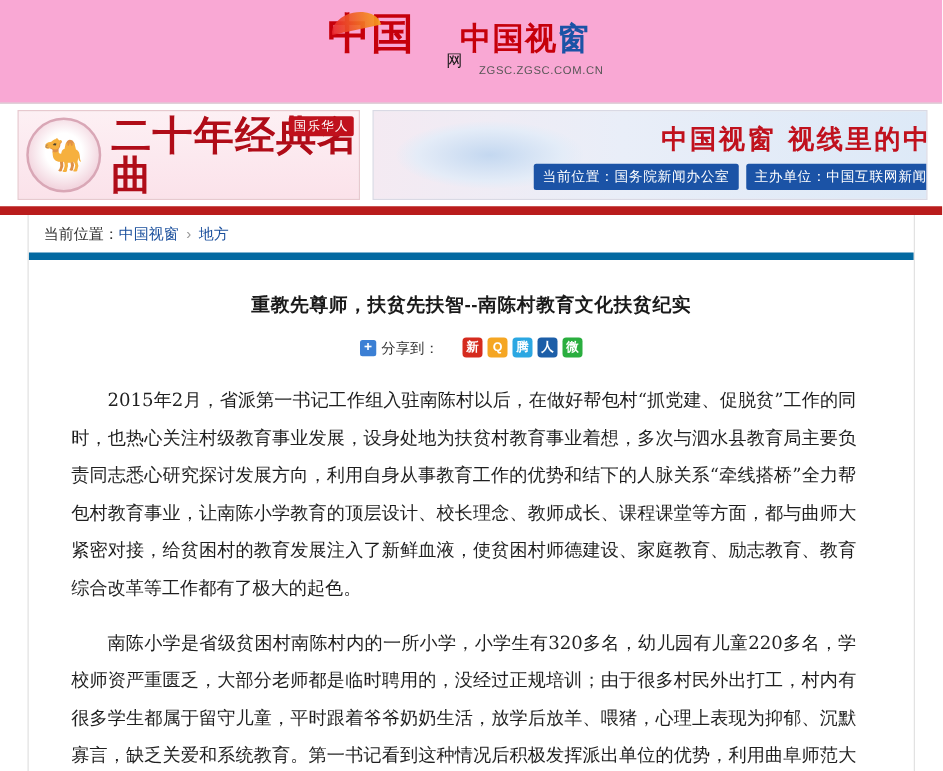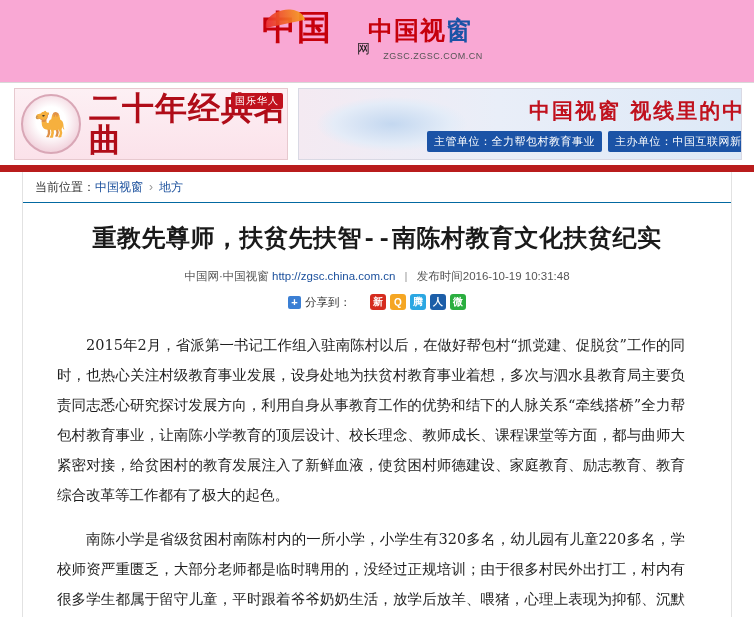--- a/index.html
+++ b/index.html
@@ -264,43 +264,43 @@
     position: absolute;
     right: 22px;
     top: 0;
     bottom: 0;
     width: 1px;
     background: #e2e2e2;
   }
   .breadcrumb {
     height: 30px;
     margin: 0 23px;
-    border-bottom: 1px solid #0369a1;
+    border-bottom: 6px solid #0369a1;
     display: flex;
     align-items: center;
     padding-left: 12px;
     font-size: 12px;
     color: #333;
     background: #fff;
   }
   .breadcrumb .bc-label { color: #333; }
   .breadcrumb .bc-sep { margin: 0 6px; color: #999; }
   .breadcrumb a {
     color: #1a4f9c;
     text-decoration: none;
   }
 
   .article {
     margin: 0 23px;
     padding: 22px 34px 0 34px;
   }
   .article h1 {
     margin: 0;
-    font-family: Liberation Mono, monospace;
-    font-size: 24px;
+    font-family: Liberation Sans, sans-serif;
+    font-size: 15px;
     font-weight: bold;
     color: #1a1a1a;
     text-align: center;
     letter-spacing: .5px;
     line-height: 30px;
   }
   .meta {
     margin-top: 14px;
     text-align: center;
     font-size: 11.5px;
@@ -399,46 +399,40 @@
       <div class="ad-badge">国乐华人</div>
       <div class="camel">🐪</div>
       <div class="ad-txt">
         <span class="ad-big">二十年经典名曲</span>
       </div>
     </div>
     <div class="ad-right">
       <div class="eye"></div>
       <div class="ad-title">中国视窗  视线里的中国</div>
       <div class="ad-sub">
-        <span>主管单位：全力帮包村教育事业</span>
+        <span>当前位置：国务院新闻办公室</span>
         <span>主办单位：中国互联网新闻中心</span>
       </div>
     </div>
   </div>
 
   <div class="content-frame">
     <div class="side-rule-left"></div>
     <div class="side-rule-right"></div>
 
     <div class="breadcrumb">
       <span class="bc-label">当前位置：</span>
       <a href="#">中国视窗</a>
       <span class="bc-sep">›</span>
       <a href="#">地方</a>
     </div>
 
     <div class="article">
       <h1>重教先尊师，扶贫先扶智--南陈村教育文化扶贫纪实</h1>
 
-      <div class="meta">
-        <span>中国网·中国视窗</span>
-        <span style="color:#1a4f9c">http://zgsc.china.com.cn</span>
-        <span class="sep">|</span>
-        <span>发布时间2016-10-19 10:31:48</span>
-      </div>
 
       <div class="share">
         <span class="plus">+</span>
         <span class="share-label">分享到：</span>
         <span class="sicon s-sina">新</span>
         <span class="sicon s-qzone">Q</span>
         <span class="sicon s-tx">腾</span>
         <span class="sicon s-renren">人</span>
         <span class="sicon s-wechat">微</span>
       </div>

